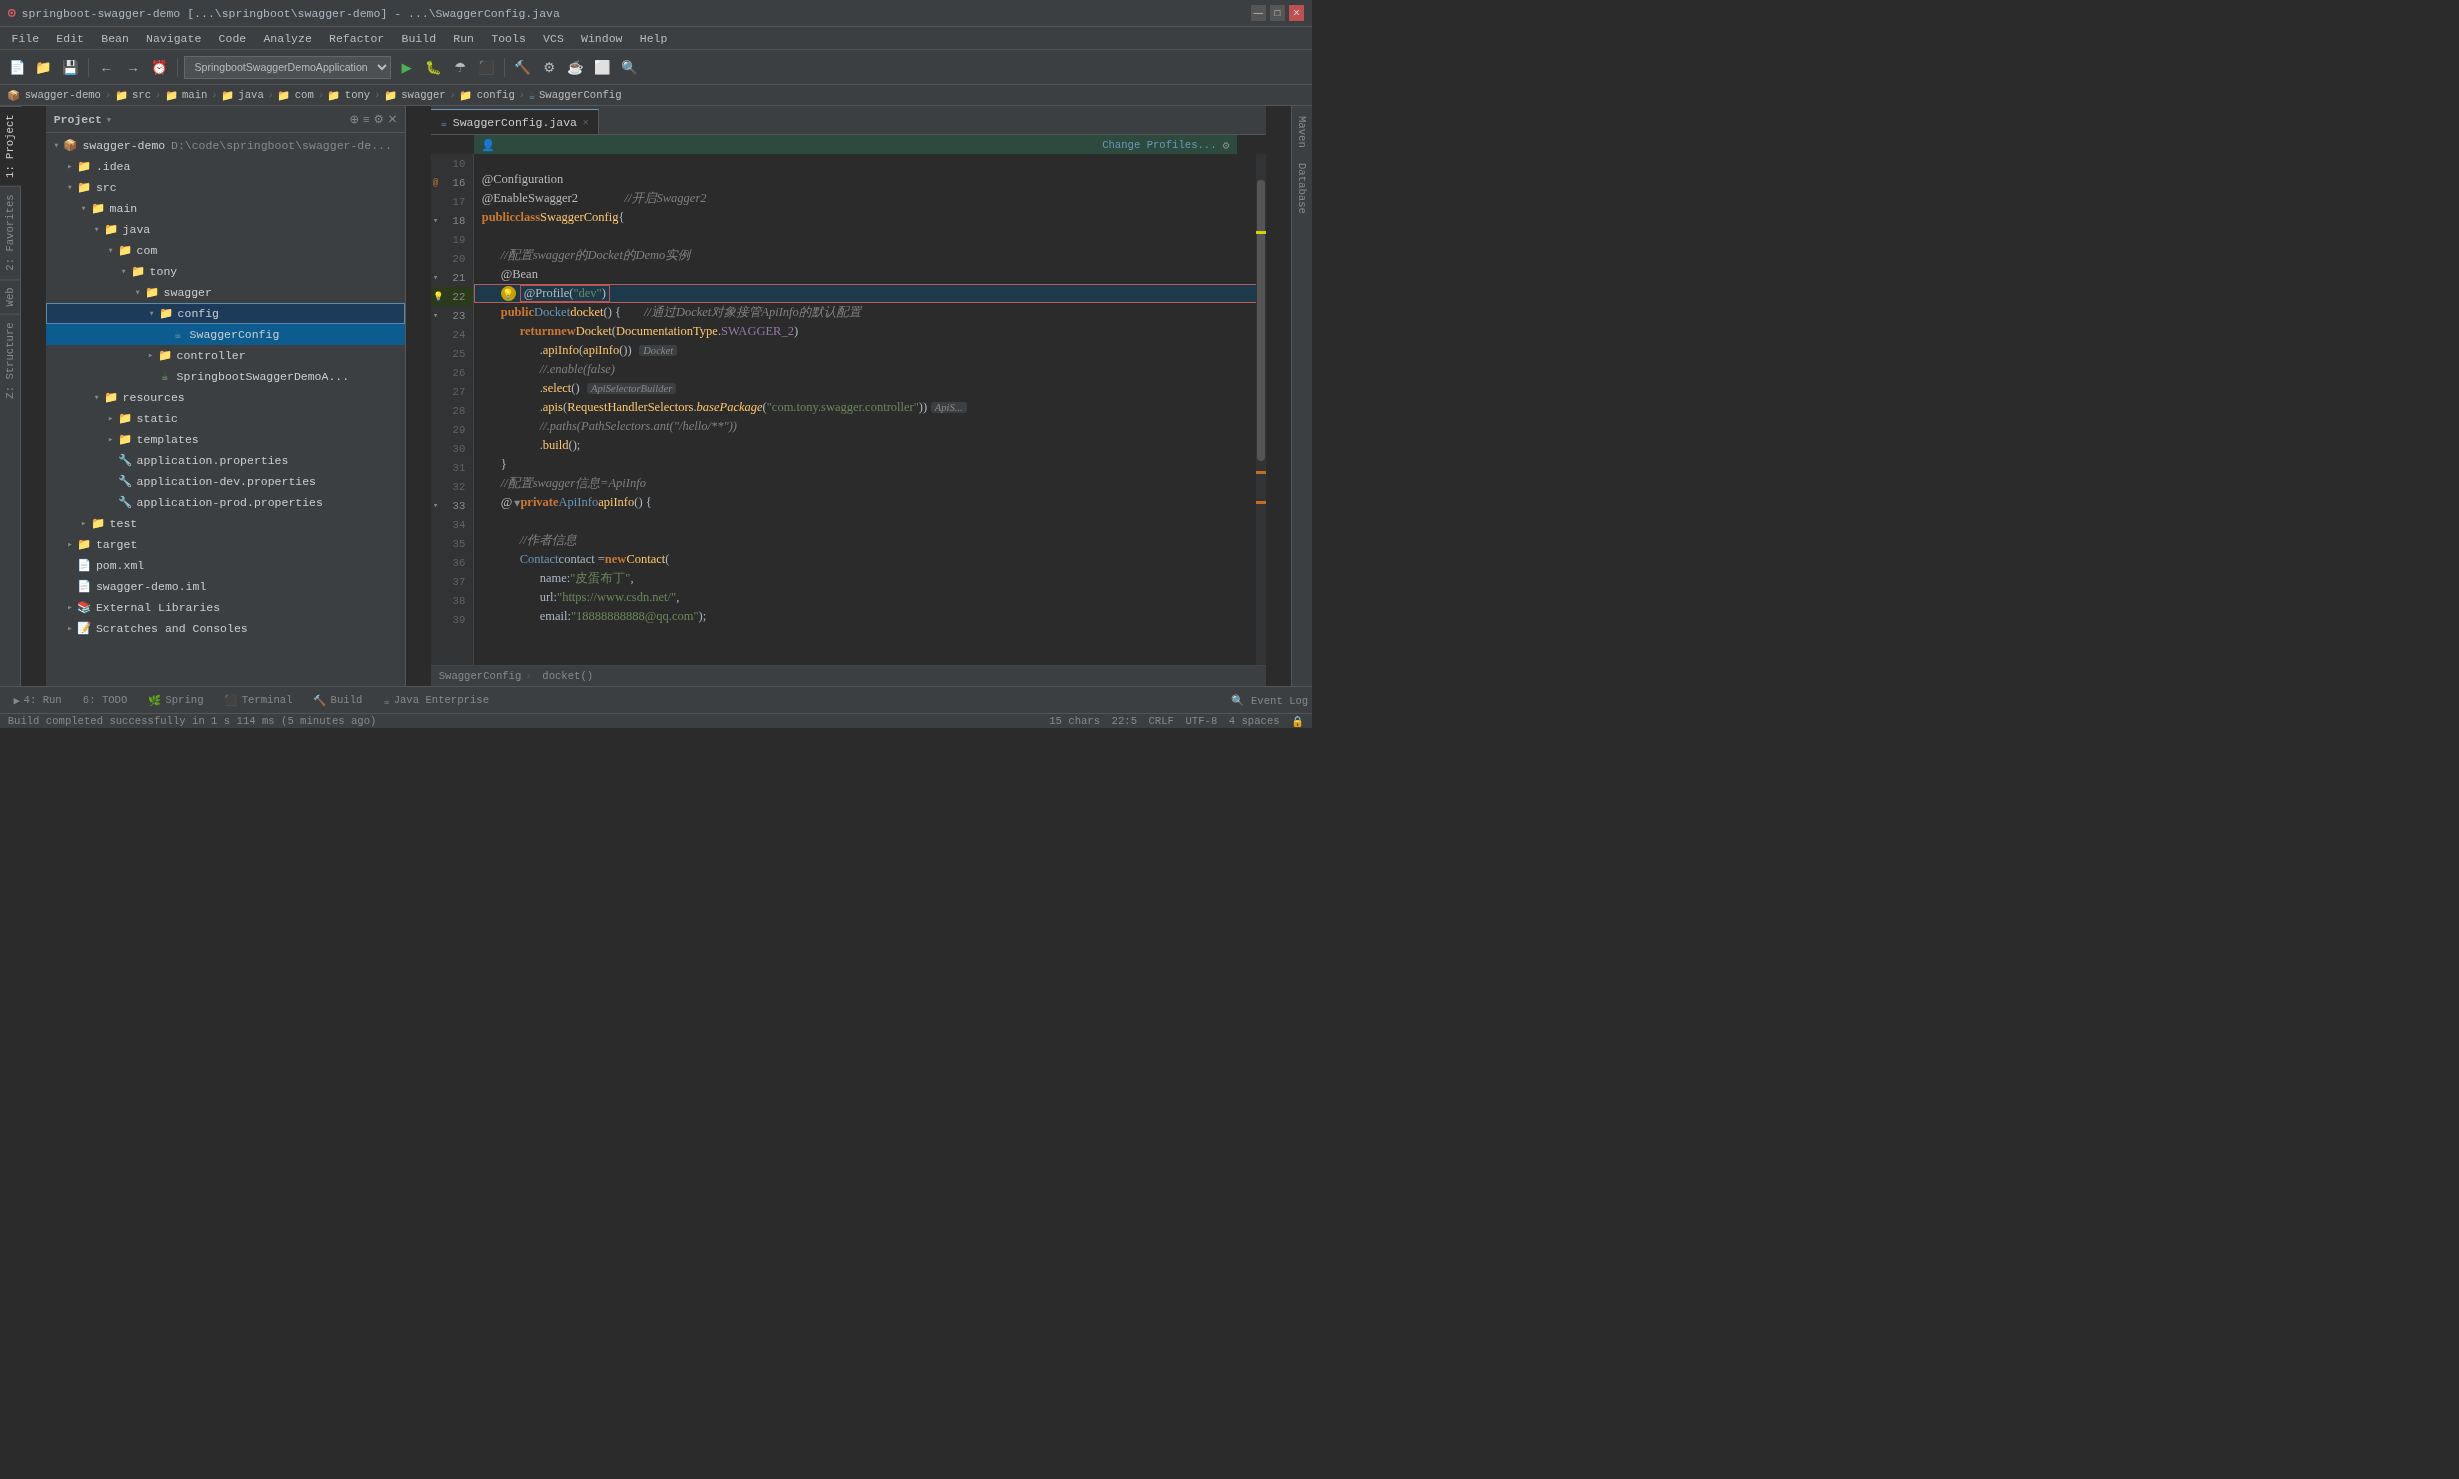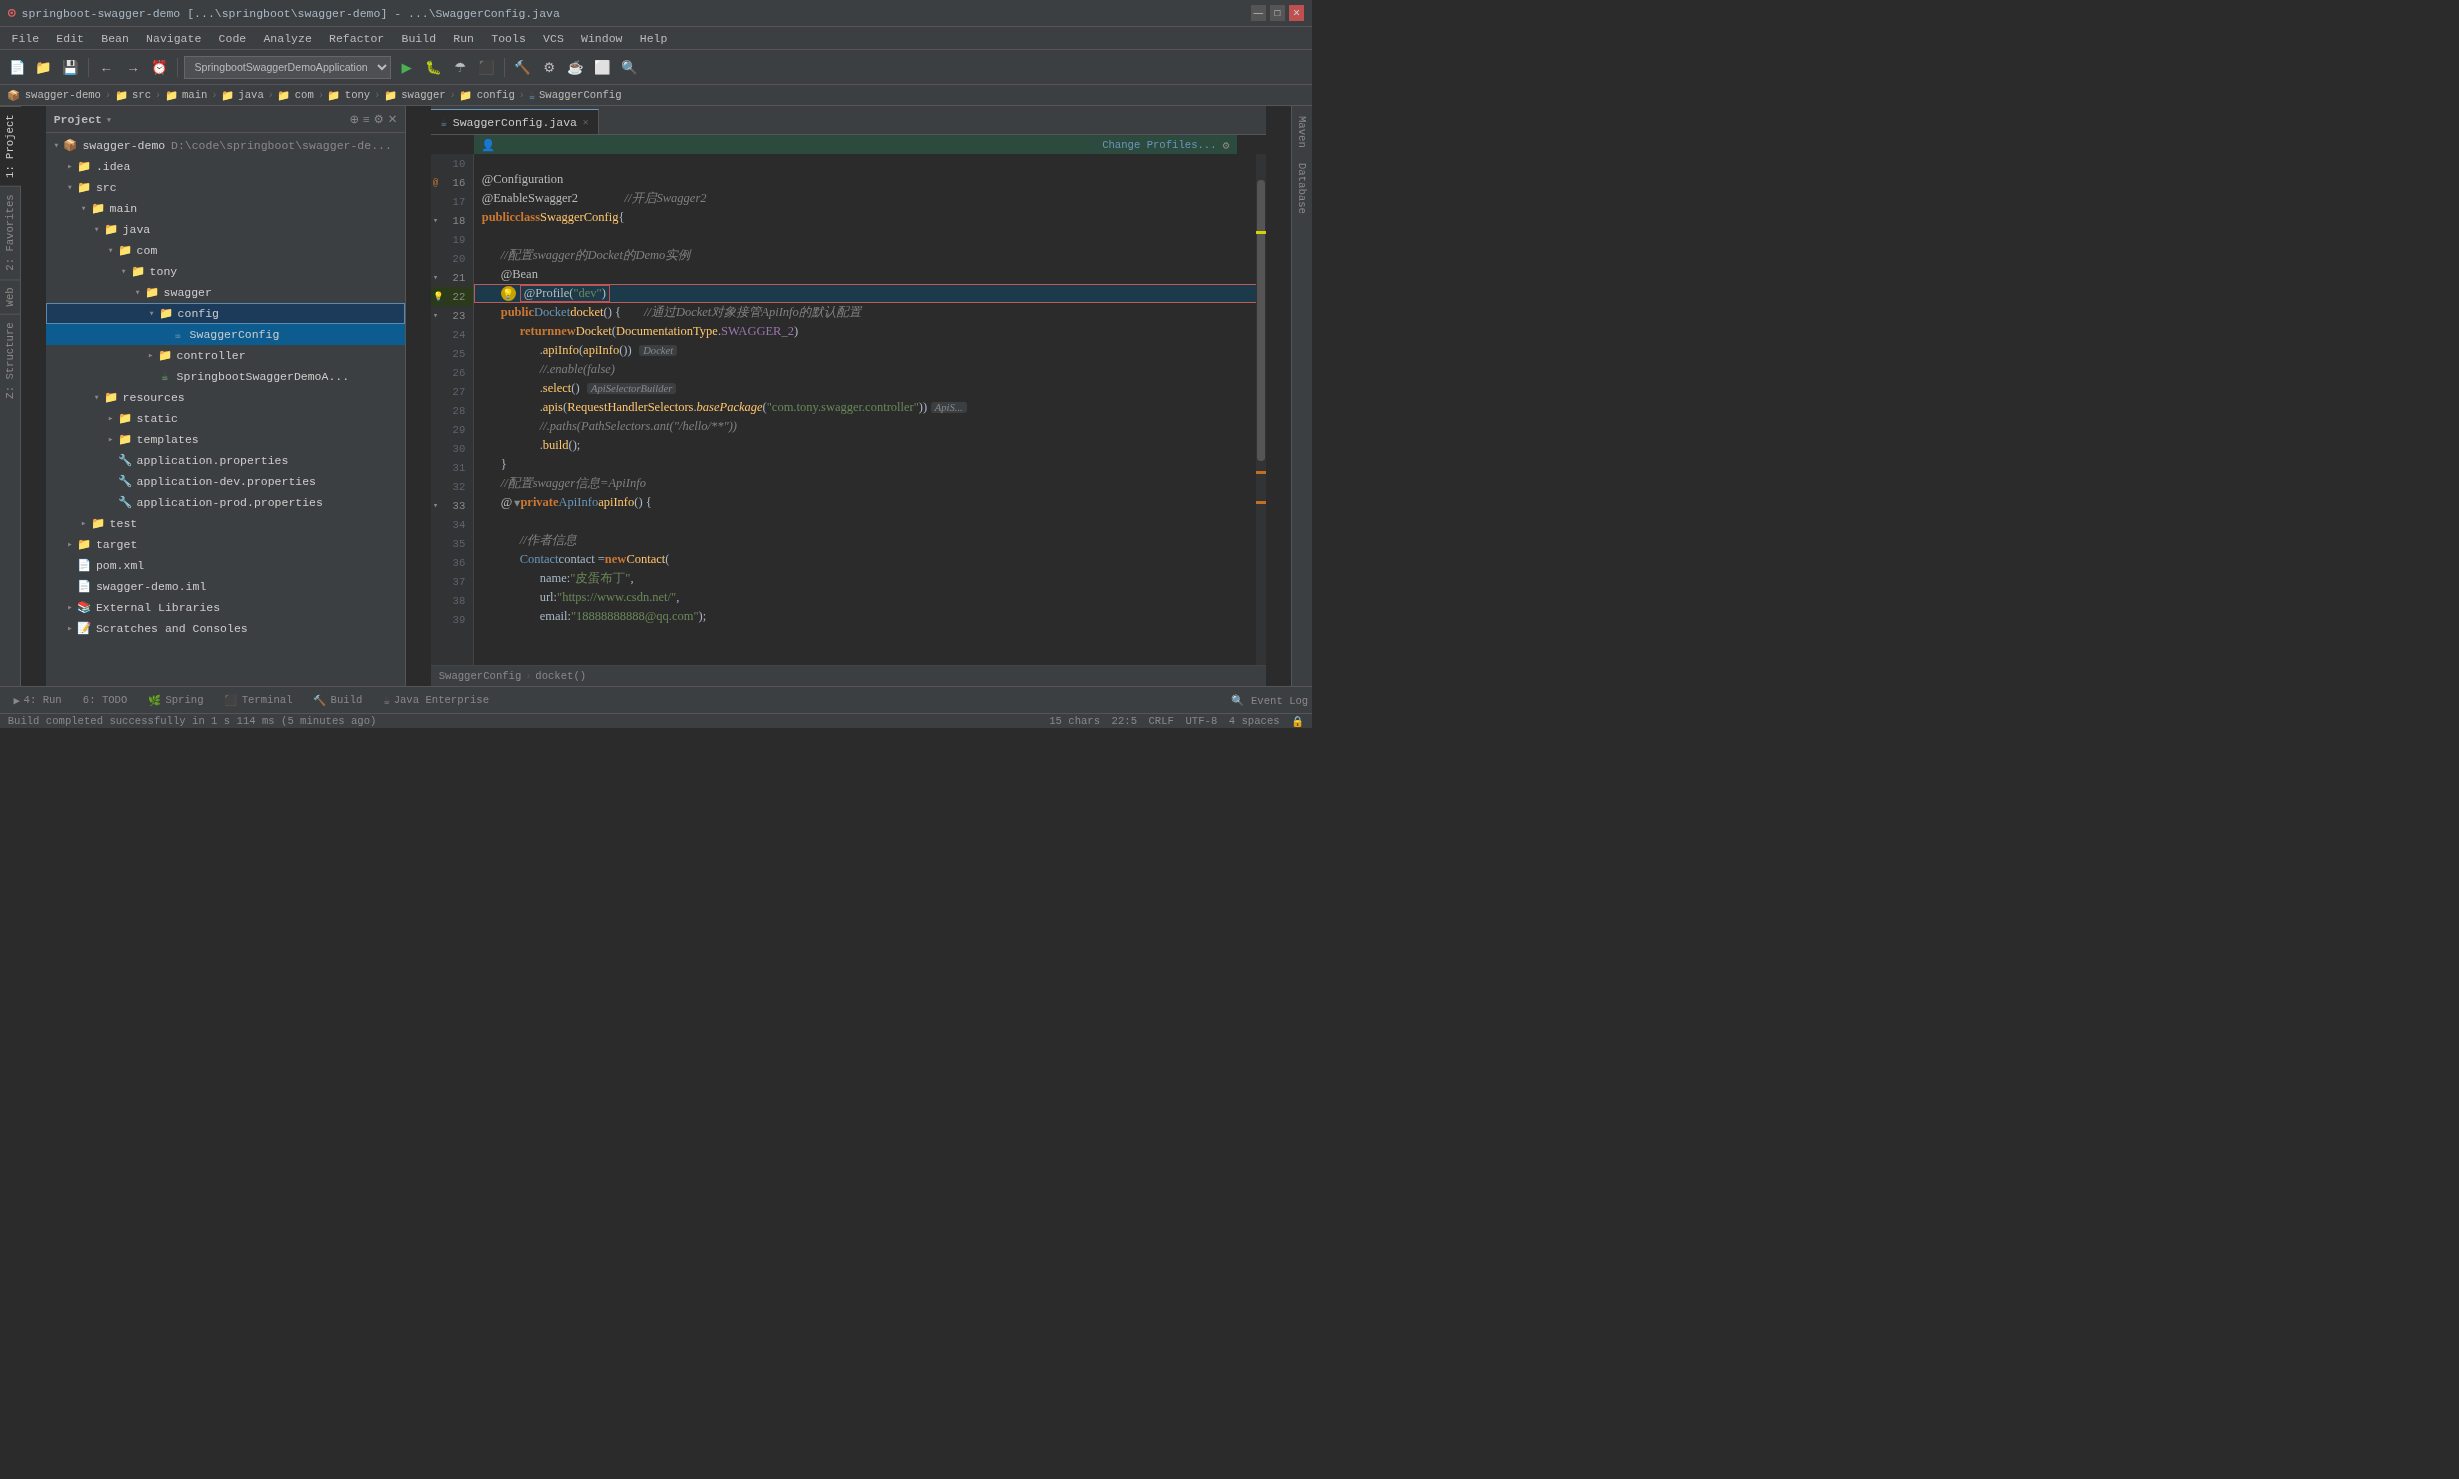--- a/index.html
+++ b/index.html
@@ -925,21 +925,21 @@
 
         <div style="position:absolute; top:15%; right:0; width:9.6px; height:2.9px; background:#d4d400;"></div>
         <div style="position:absolute; top:62%; right:0; width:9.6px; height:2.9px; background:#c07020;"></div>
         <div style="position:absolute; top:68%; right:0; width:9.6px; height:2.9px; background:#c07020;"></div>
       </div>
     </div>
 
     <div id="editor-breadcrumb">
       <span style="color:#888; cursor:pointer;">SwaggerConfig</span>
       <span style="margin:0 3.8px; color:#555;">›</span>
-      <span style="color:#888; cursor:pointer;">docket()</span>
+      <span style="color:#888; cursor:pointer;margin-left:7px;">docket()</span>
     </div>
   </div>
 
   <div id="right-side-tabs">
     <div class="right-vtab">Maven</div>
     <div class="right-vtab">Database</div>
   </div>
 </div>
 
 <div id="bottom-tabs">

